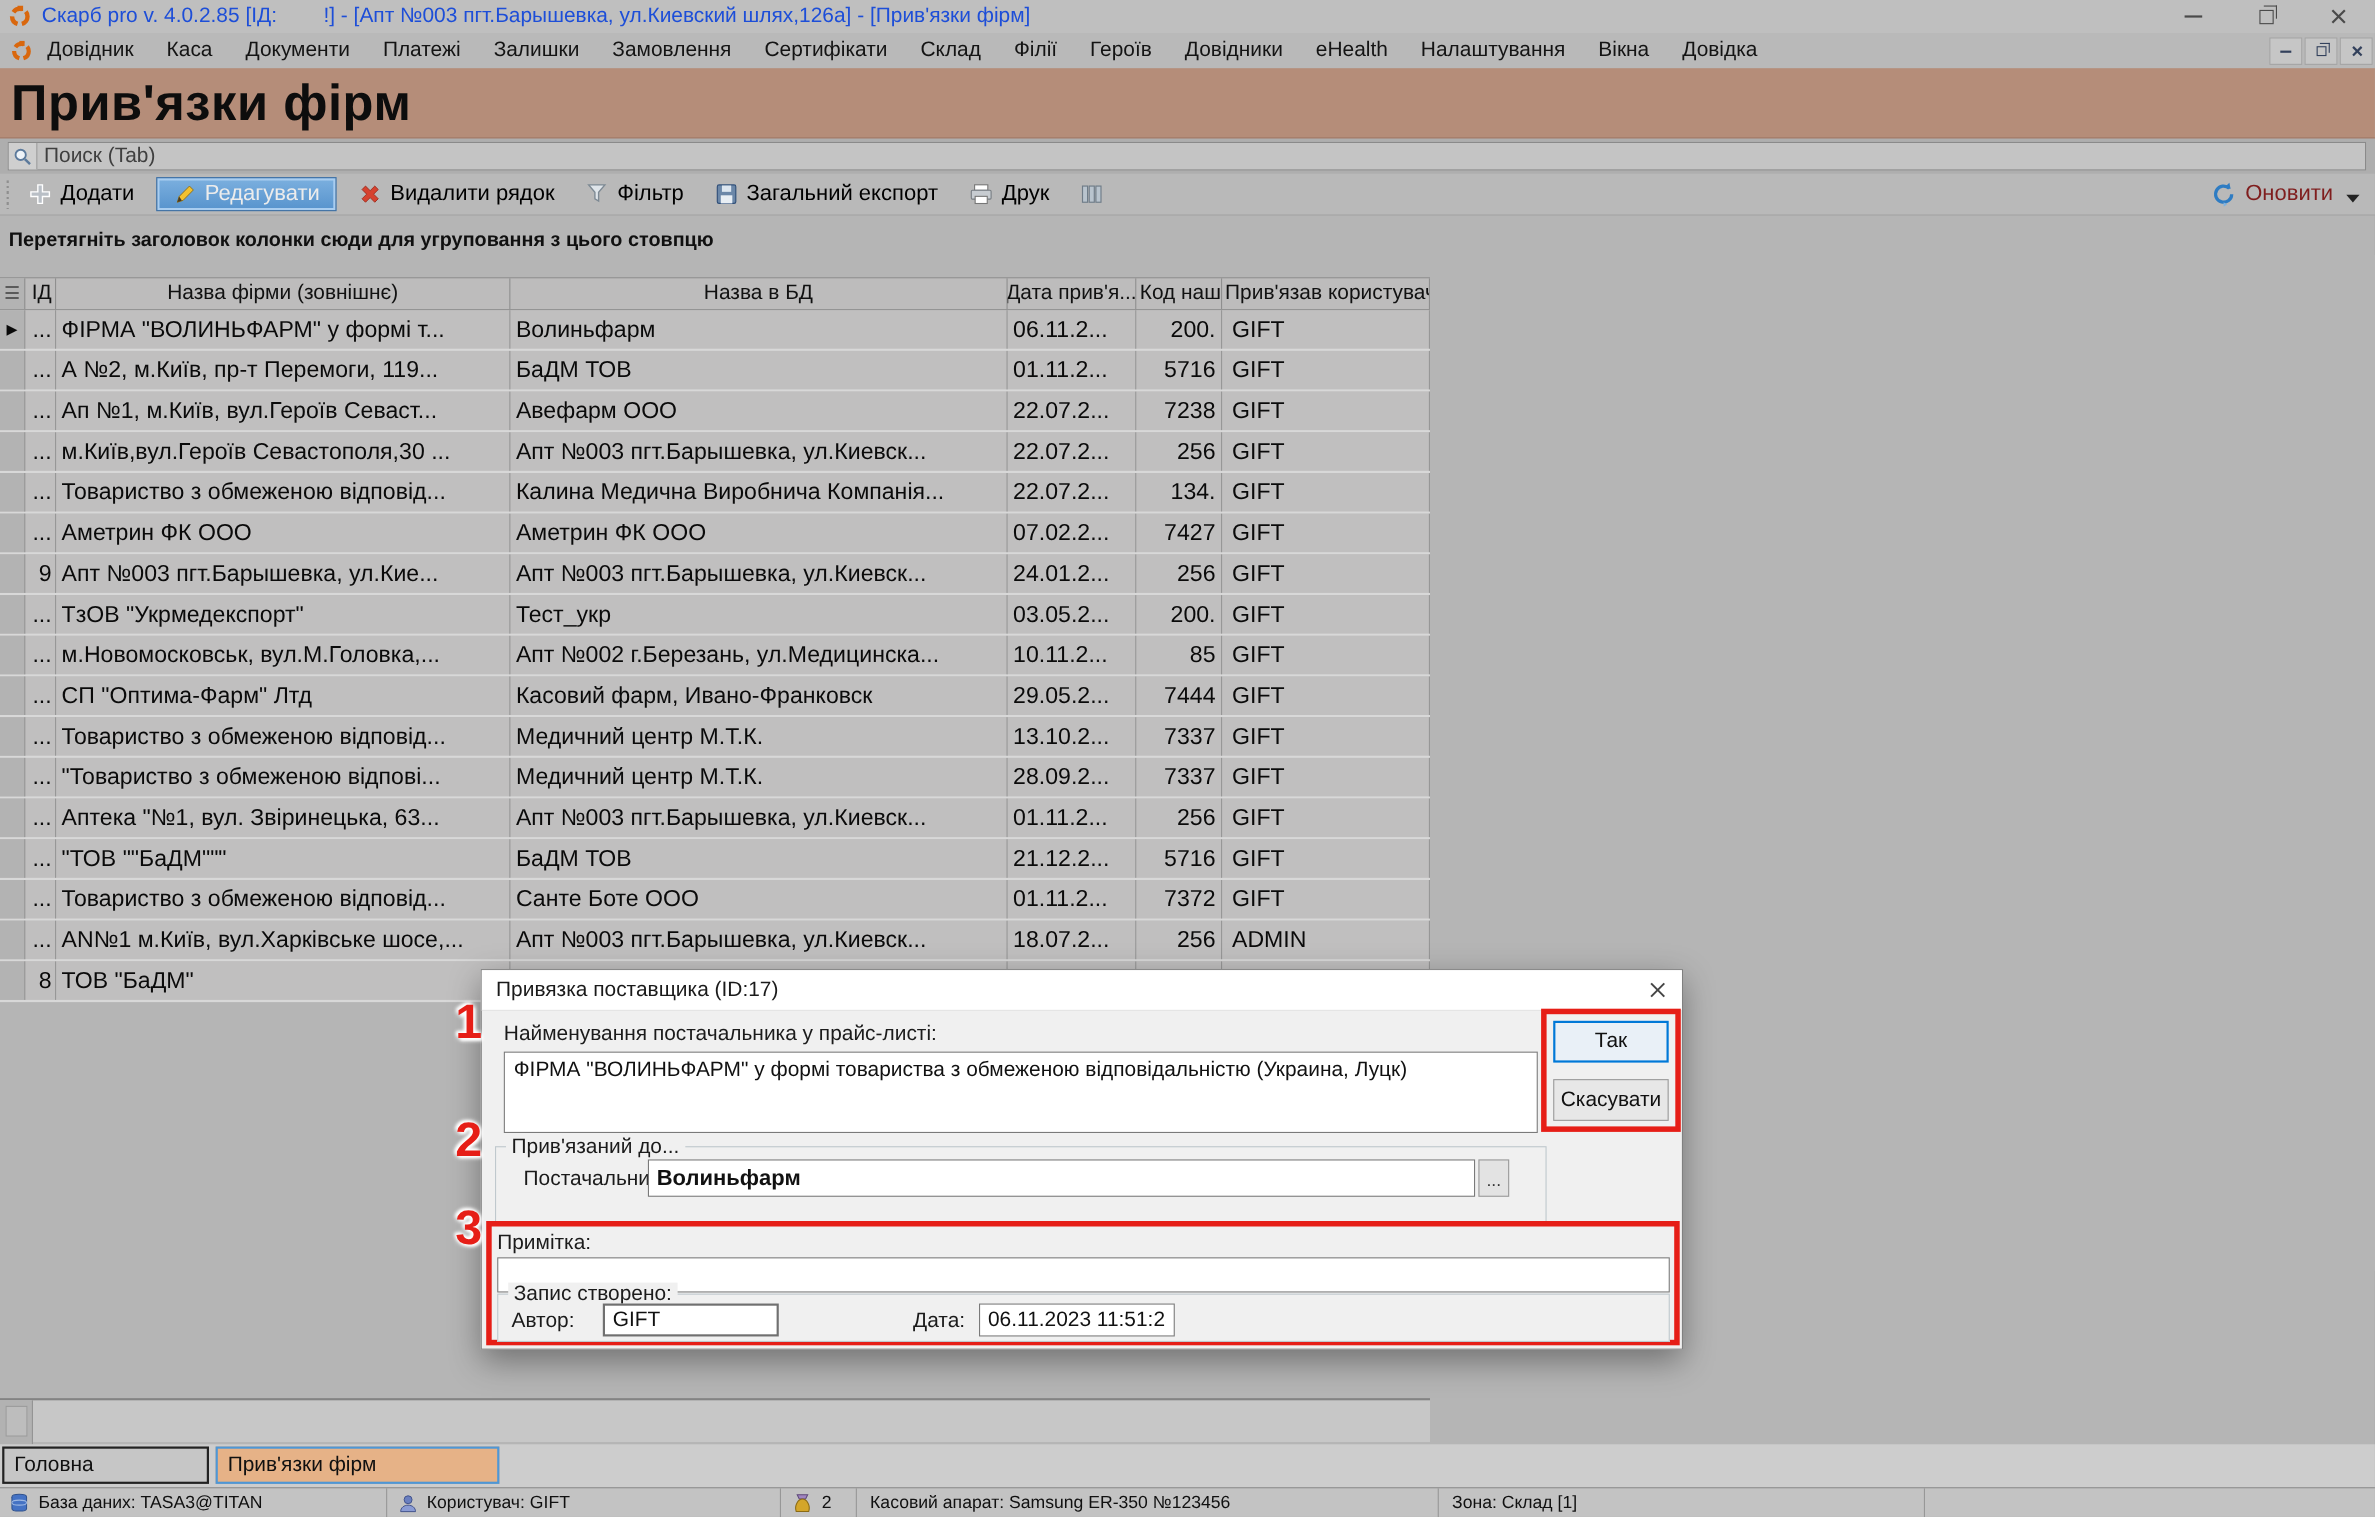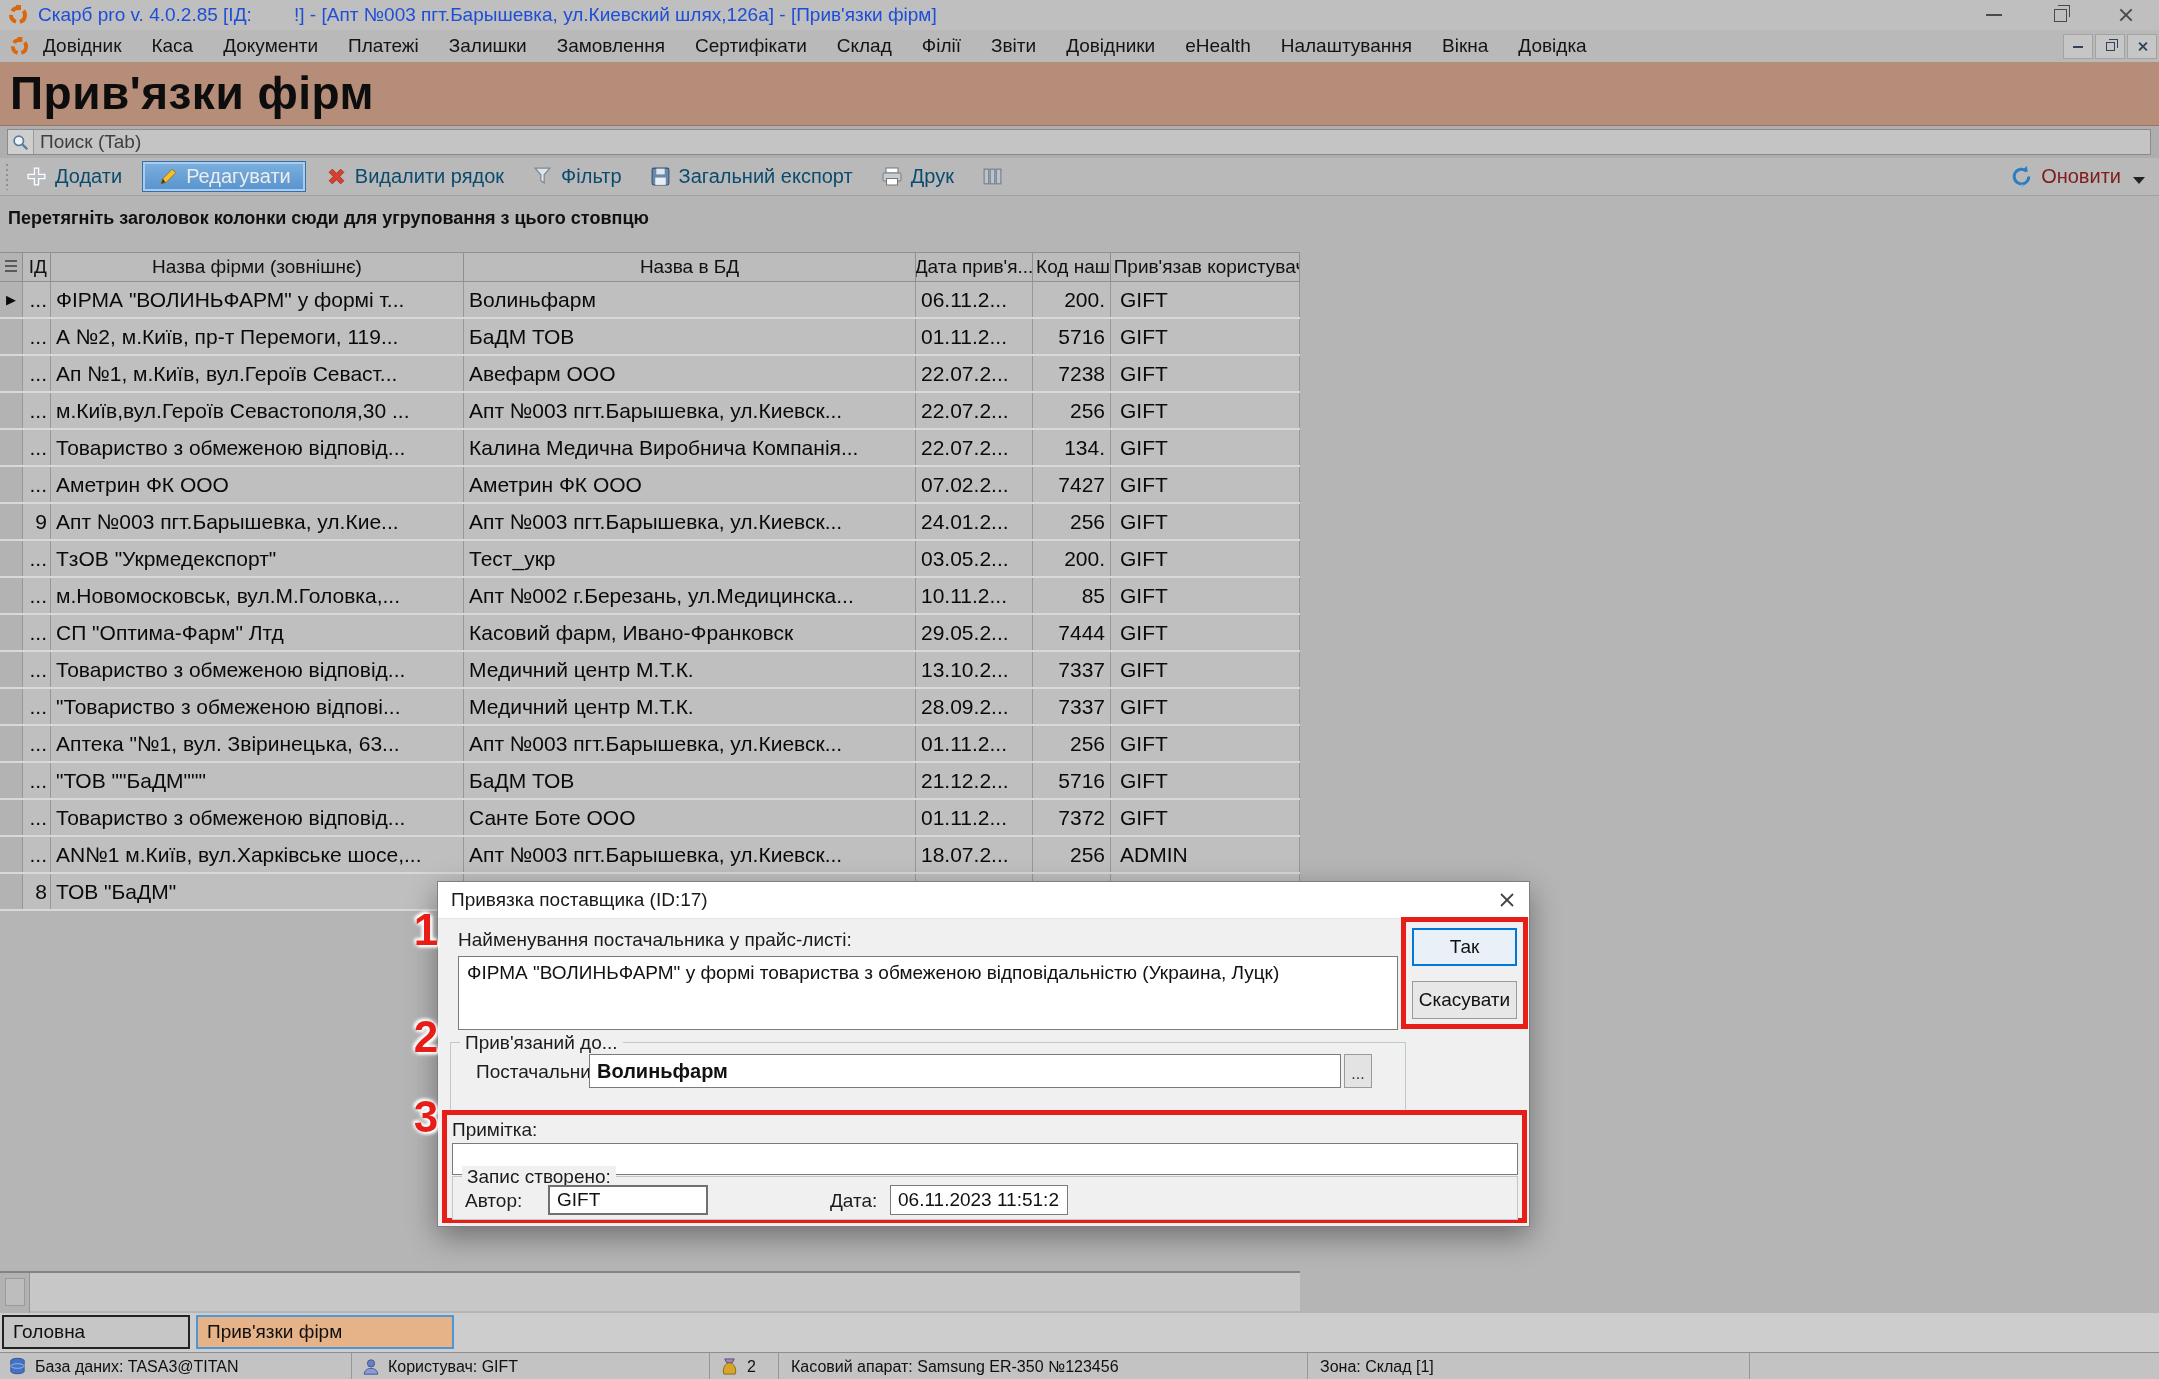--- a/index.html
+++ b/index.html
@@ -38,21 +38,21 @@
   
   .searchrow{position:absolute;top:126px;left:0;width:2159px;height:32px;background:#aeaeae;display:flex;align-items:center;}
   .searchbox{position:relative;margin-left:7px;width:2144px;height:26px;background:#c4c4c4;border:1px solid #8a8a8a;display:flex;align-items:center;}
   .searchbox .iconbox{width:26px;height:24px;border-right:1px solid #9a9a9a;background:#cfcfcf;display:flex;align-items:center;justify-content:center;}
   .searchbox input{flex:1;height:22px;border:none;outline:none;background:transparent;font-size:19px;color:#222;padding-left:6px;}
   .searchbox input::placeholder{color:#3f3f3f;opacity:1;}
 
   
   .toolbar{position:absolute;top:158px;left:0;width:2159px;height:38px;background:#b9b9b9;display:flex;align-items:center;border-bottom:1px solid #a2a2a2;}
   .grip{width:6px;height:26px;margin:0 8px 0 4px;background-image:repeating-linear-gradient(#8f8f8f 0 2px,transparent 2px 5px);background-size:2px 100%;background-repeat:repeat-y;background-position:2px 0;}
-  .tbtn{display:flex;align-items:center;gap:8px;padding:3px 8px;font-size:20px;color:#0c4a6e;margin-right:12px;cursor:default;}
+  .tbtn{display:flex;align-items:center;gap:8px;padding:3px 8px;font-size:20px;color:#000000;margin-right:12px;cursor:default;}
   .tbtn svg{display:block;}
   .tbtn.edit{background:linear-gradient(#7cb0df,#5793cd);border:1px solid #3a6ea5;box-shadow:inset 0 0 0 2px #a9cdf0;color:#ececec;padding:3px 14px;}
   .toolbar .spacer{flex:1;}
   .refresh{display:flex;align-items:center;gap:8px;margin-right:14px;font-size:20px;color:#7f1d1d;}
   .caret{width:0;height:0;border-left:6px solid transparent;border-right:6px solid transparent;border-top:7px solid #222;margin-left:4px;margin-top:8px;}
 
   
   .hint{position:absolute;top:208px;left:8px;font-size:18px;font-weight:bold;color:#101010;}
 
   
@@ -138,21 +138,21 @@
     <div class="menu-items">
         <span class="menu-item">Довідник</span>
         <span class="menu-item">Каса</span>
         <span class="menu-item">Документи</span>
         <span class="menu-item">Платежі</span>
         <span class="menu-item">Залишки</span>
         <span class="menu-item">Замовлення</span>
         <span class="menu-item">Сертифікати</span>
         <span class="menu-item">Склад</span>
         <span class="menu-item">Філії</span>
-        <span class="menu-item">Звіти</span>
+        <span class="menu-item">Героїв</span>
         <span class="menu-item">Довідники</span>
         <span class="menu-item">eHealth</span>
         <span class="menu-item">Налаштування</span>
         <span class="menu-item">Вікна</span>
         <span class="menu-item">Довідка</span>
       </div>
     <div class="mdi">
       <div class="mdi-btn">
           <div class="glyph-min"></div>
         </div>

